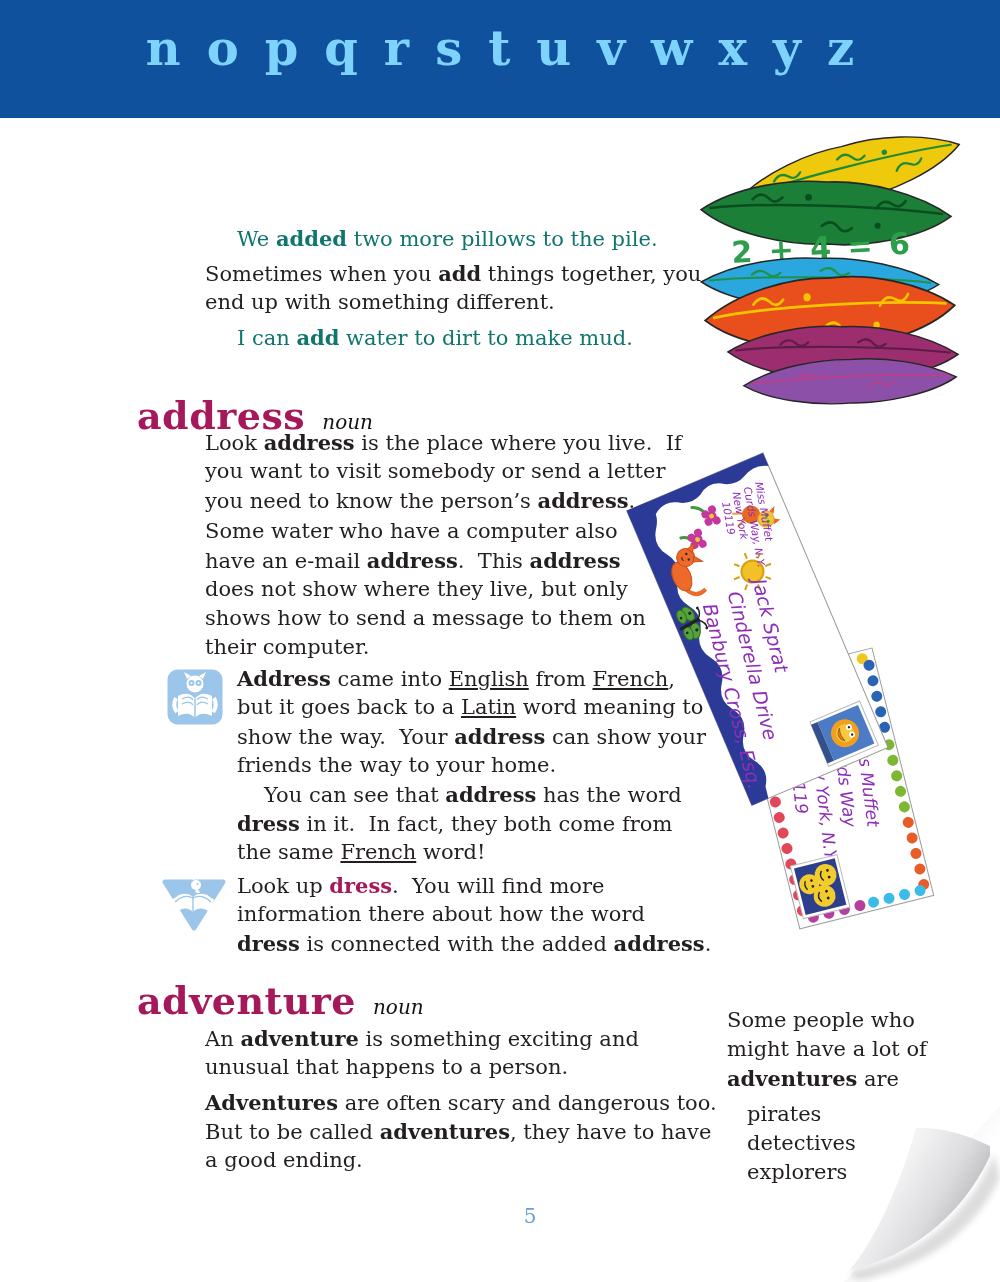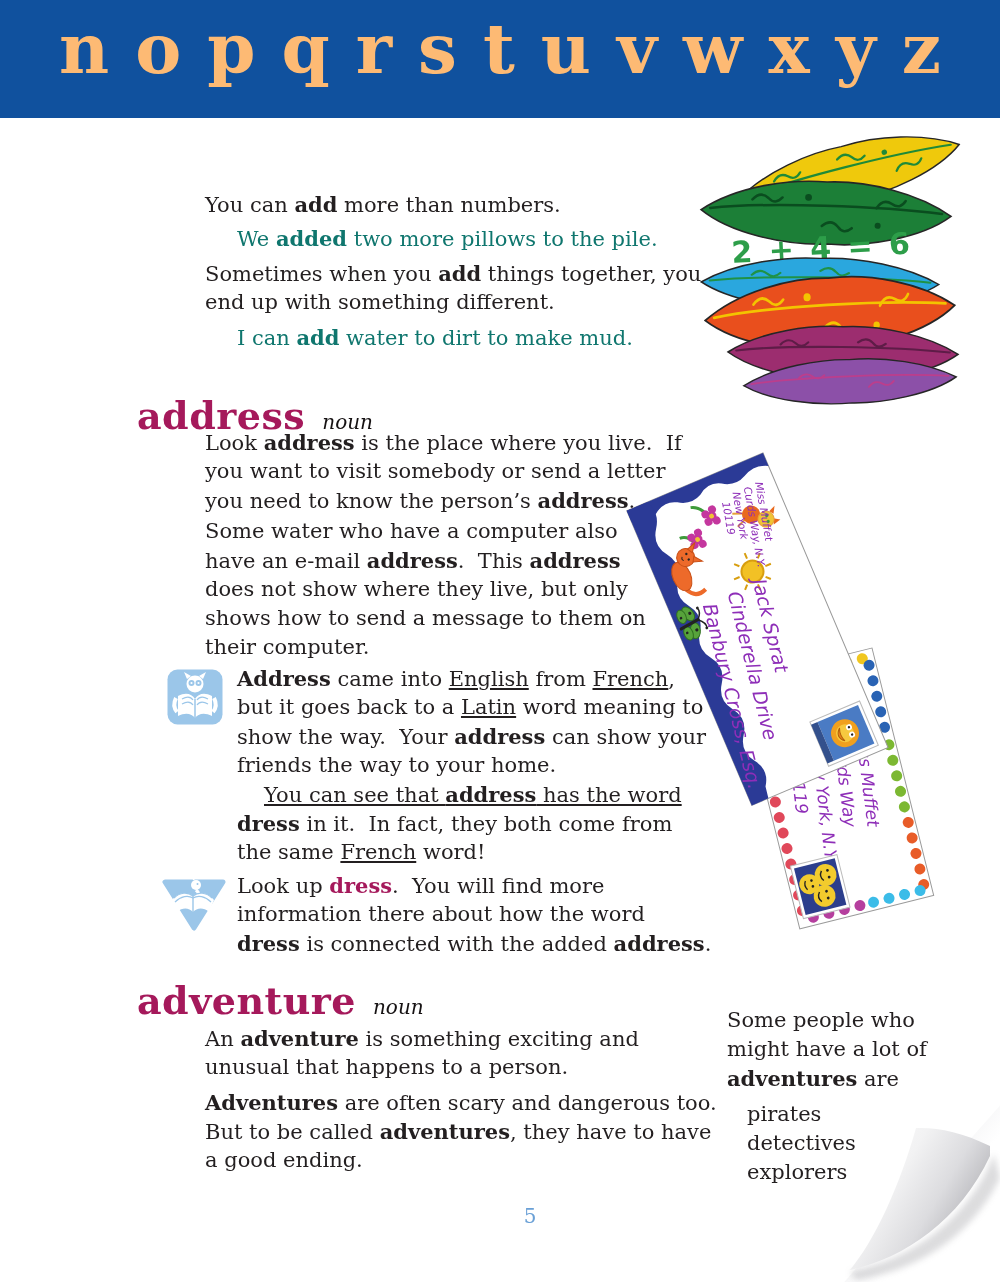--- a/index.html
+++ b/index.html
@@ -1,27 +1,27 @@
 <!DOCTYPE html>
 <html><head>
 <meta charset="utf-8">
 <style>
   html,body{margin:0;padding:0;background:#fff;}
   .page{position:relative;width:1000px;height:1282px;background:#ffffff;overflow:hidden;
         font-family:"DejaVu Serif",serif;color:#231F20;}
   .alphabar{position:absolute;left:0;top:0;width:1000px;height:118px;background:#10519E;text-align:center;}
-  .alpha{display:inline-block;padding-top:8px;font-weight:bold;font-size:69px;
-         color:#fdba74;letter-spacing:26px;margin-right:-26px;font-family:"DejaVu Serif",serif;}
+  .alpha{display:inline-block;padding-top:20px;font-weight:bold;font-size:48px;
+         color:#7dd3fc;letter-spacing:26px;margin-right:-26px;font-family:"DejaVu Serif",serif;}
   .tb{position:absolute;}
   .ln{white-space:nowrap;height:29px;line-height:29px;font-size:21px;}
   .example{color:#0f766e;text-align:right;}
   .b{font-weight:bold;}
   .u{text-decoration:underline;}
   .mag{color:#A5195B;}
-  .ind{padding-left:27px;text-decoration:underline;}
+  .ind{padding-left:27px;}
   .hwrow{position:absolute;white-space:nowrap;}
   .hw{font-weight:bold;font-size:38px;color:#A5195B;letter-spacing:.5px;}
   .pos{font-style:italic;font-size:20px;color:#161213;margin-left:17px;}
   .icon{position:absolute;}
   .pagenum{position:absolute;left:490px;top:1204px;width:80px;text-align:center;
            font-size:20px;color:#6AA0D6;}
   svg{position:absolute;overflow:visible;}
   .hand{font-family:"DejaVu Sans",sans-serif;font-style:italic;fill:#8E2EB8;}
   .bead{fill:none;stroke-width:11;stroke-linecap:round;stroke-dasharray:0 16;}
   .sq{fill:none;stroke-width:2.5;stroke-linecap:round;}
@@ -31,23 +31,20 @@
 </style>
 </head>
 <body>
 
 <div class="page">
 
   <div class="alphabar">
     <span class="alpha">nopqrstuvwxyz</span>
   </div>
 
-  <div class="tb" style="left:205px;top:190px">
-    <div class="ln"><span>You can </span><span class="b">add</span><span> more than numbers.</span></div>
-  </div>
   <div class="tb example" style="left:237px;top:224px">
     <div class="ln"><span>We </span><span class="b">added</span><span> two more pillows to the pile.</span></div>
   </div>
   <div class="tb" style="left:205px;top:259px">
     <div class="ln"><span>Sometimes when you </span><span class="b">add</span><span> things together, you</span></div>
     <div class="ln"><span>end up with something different.</span></div>
   </div>
   <div class="tb example" style="left:237px;top:323px">
     <div class="ln"><span>I can </span><span class="b">add</span><span> water to dirt to make mud.</span></div>
   </div>

